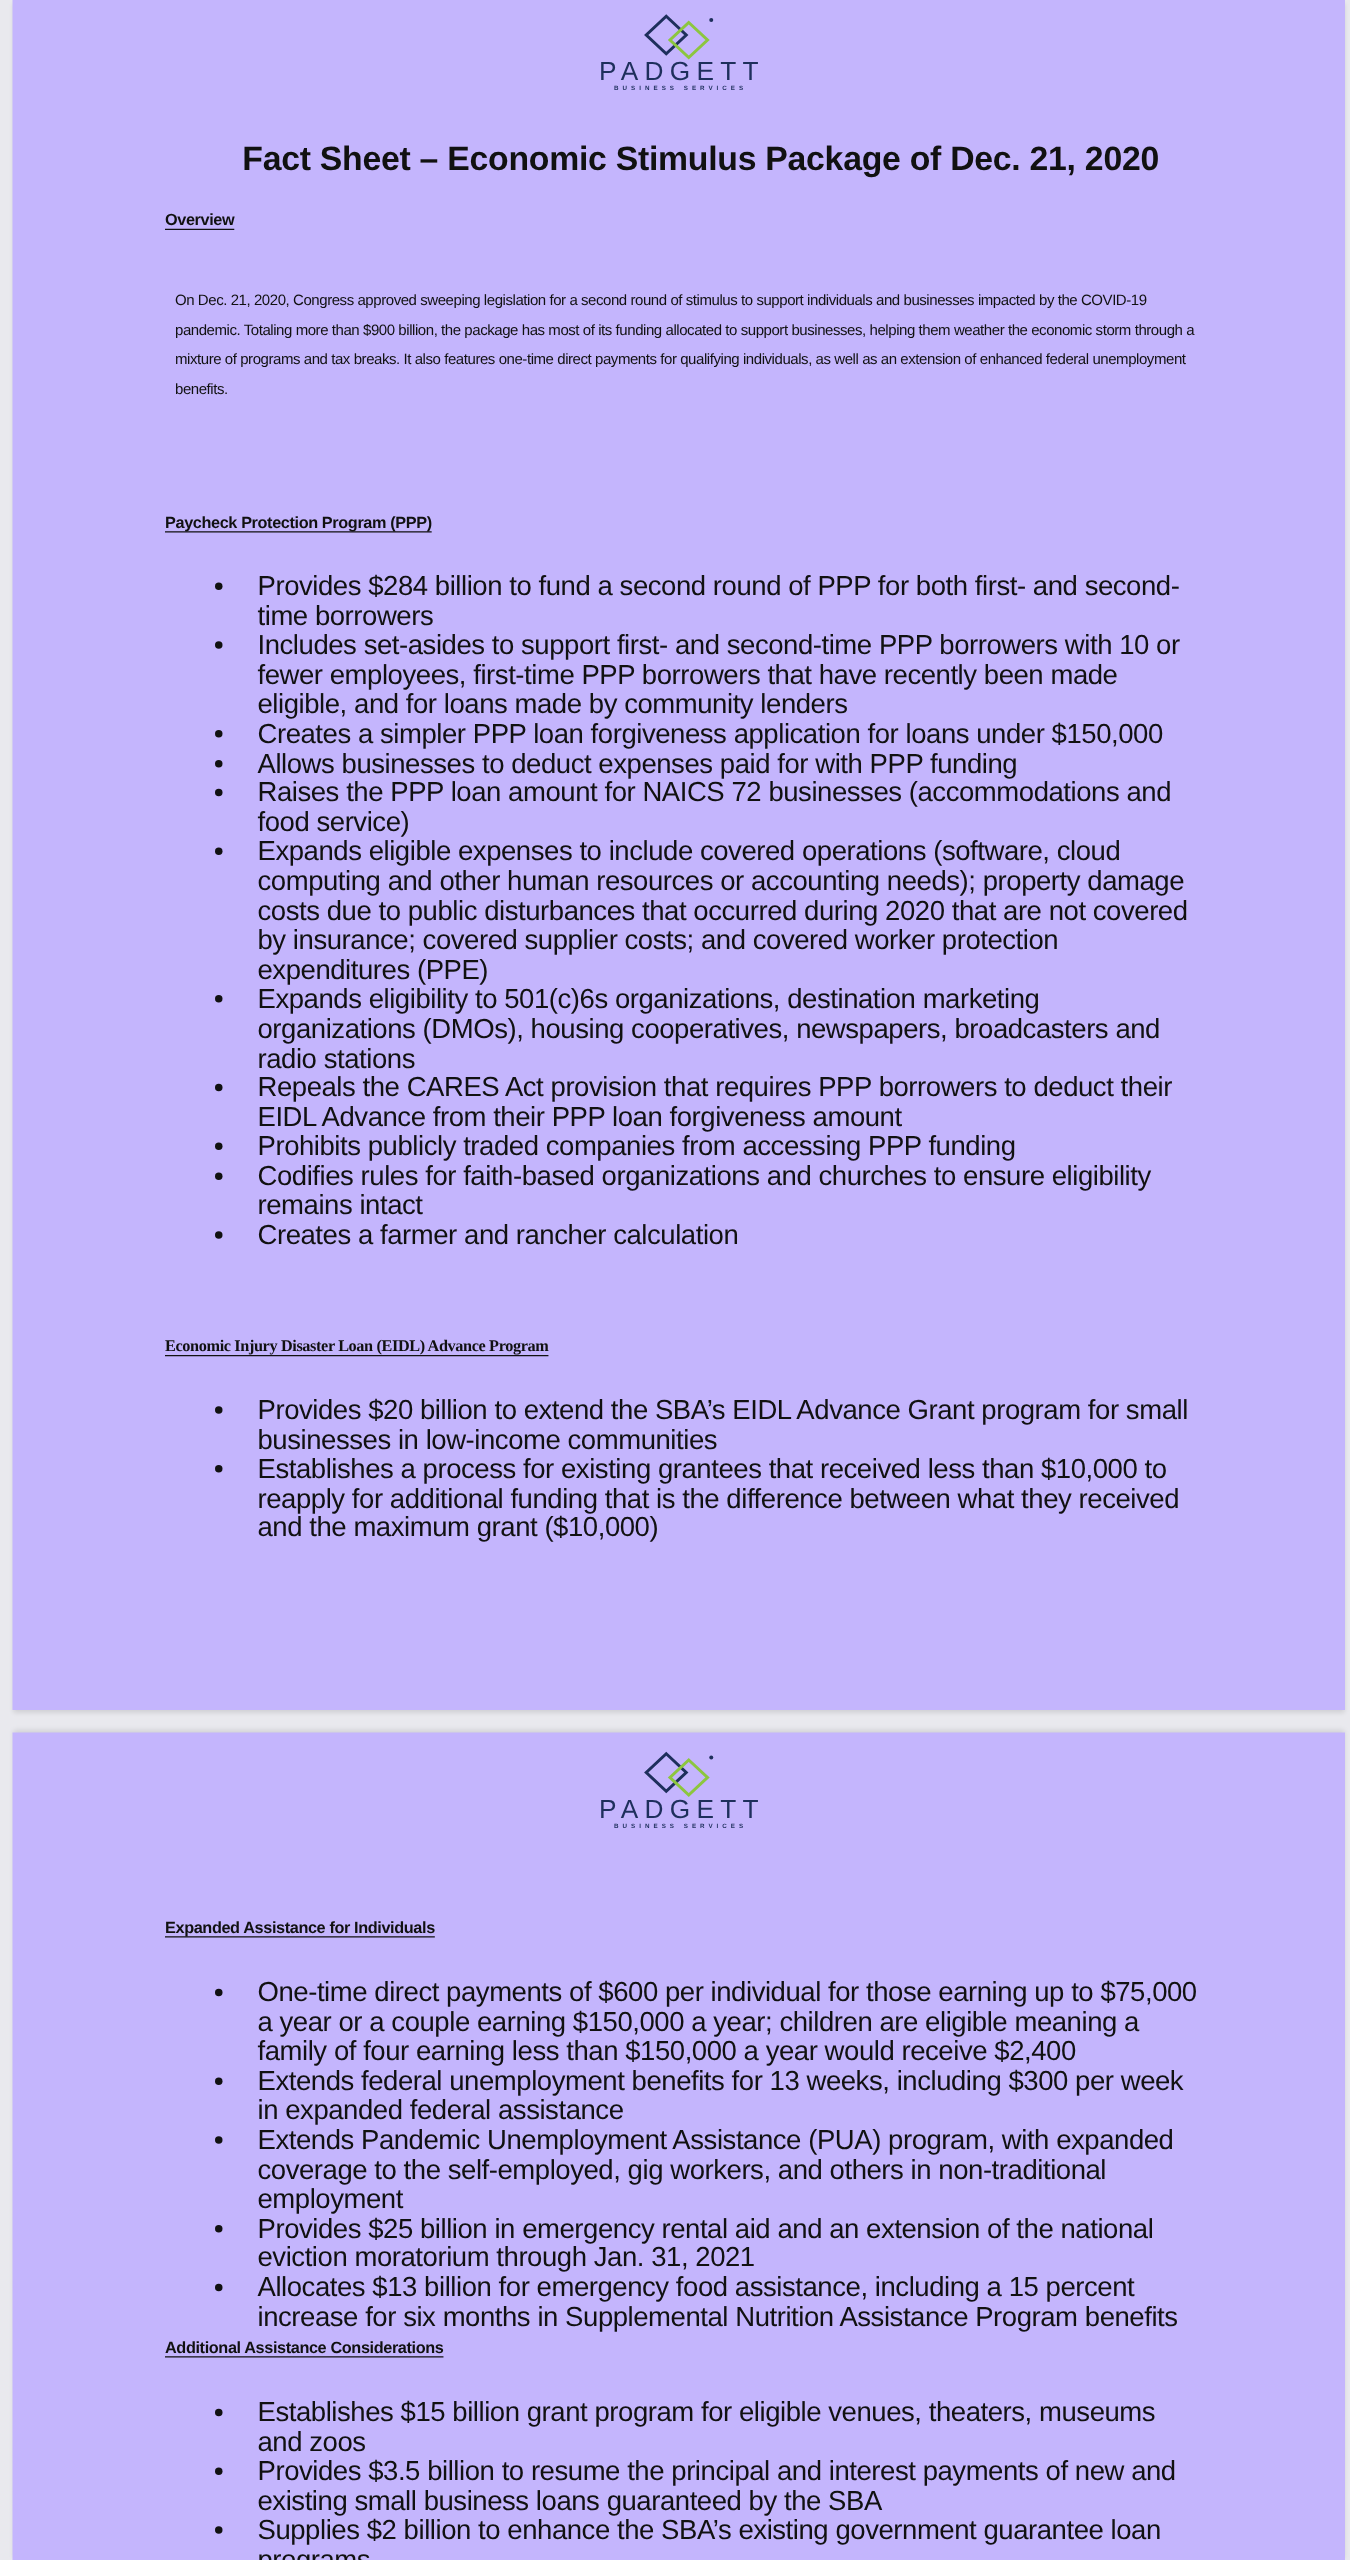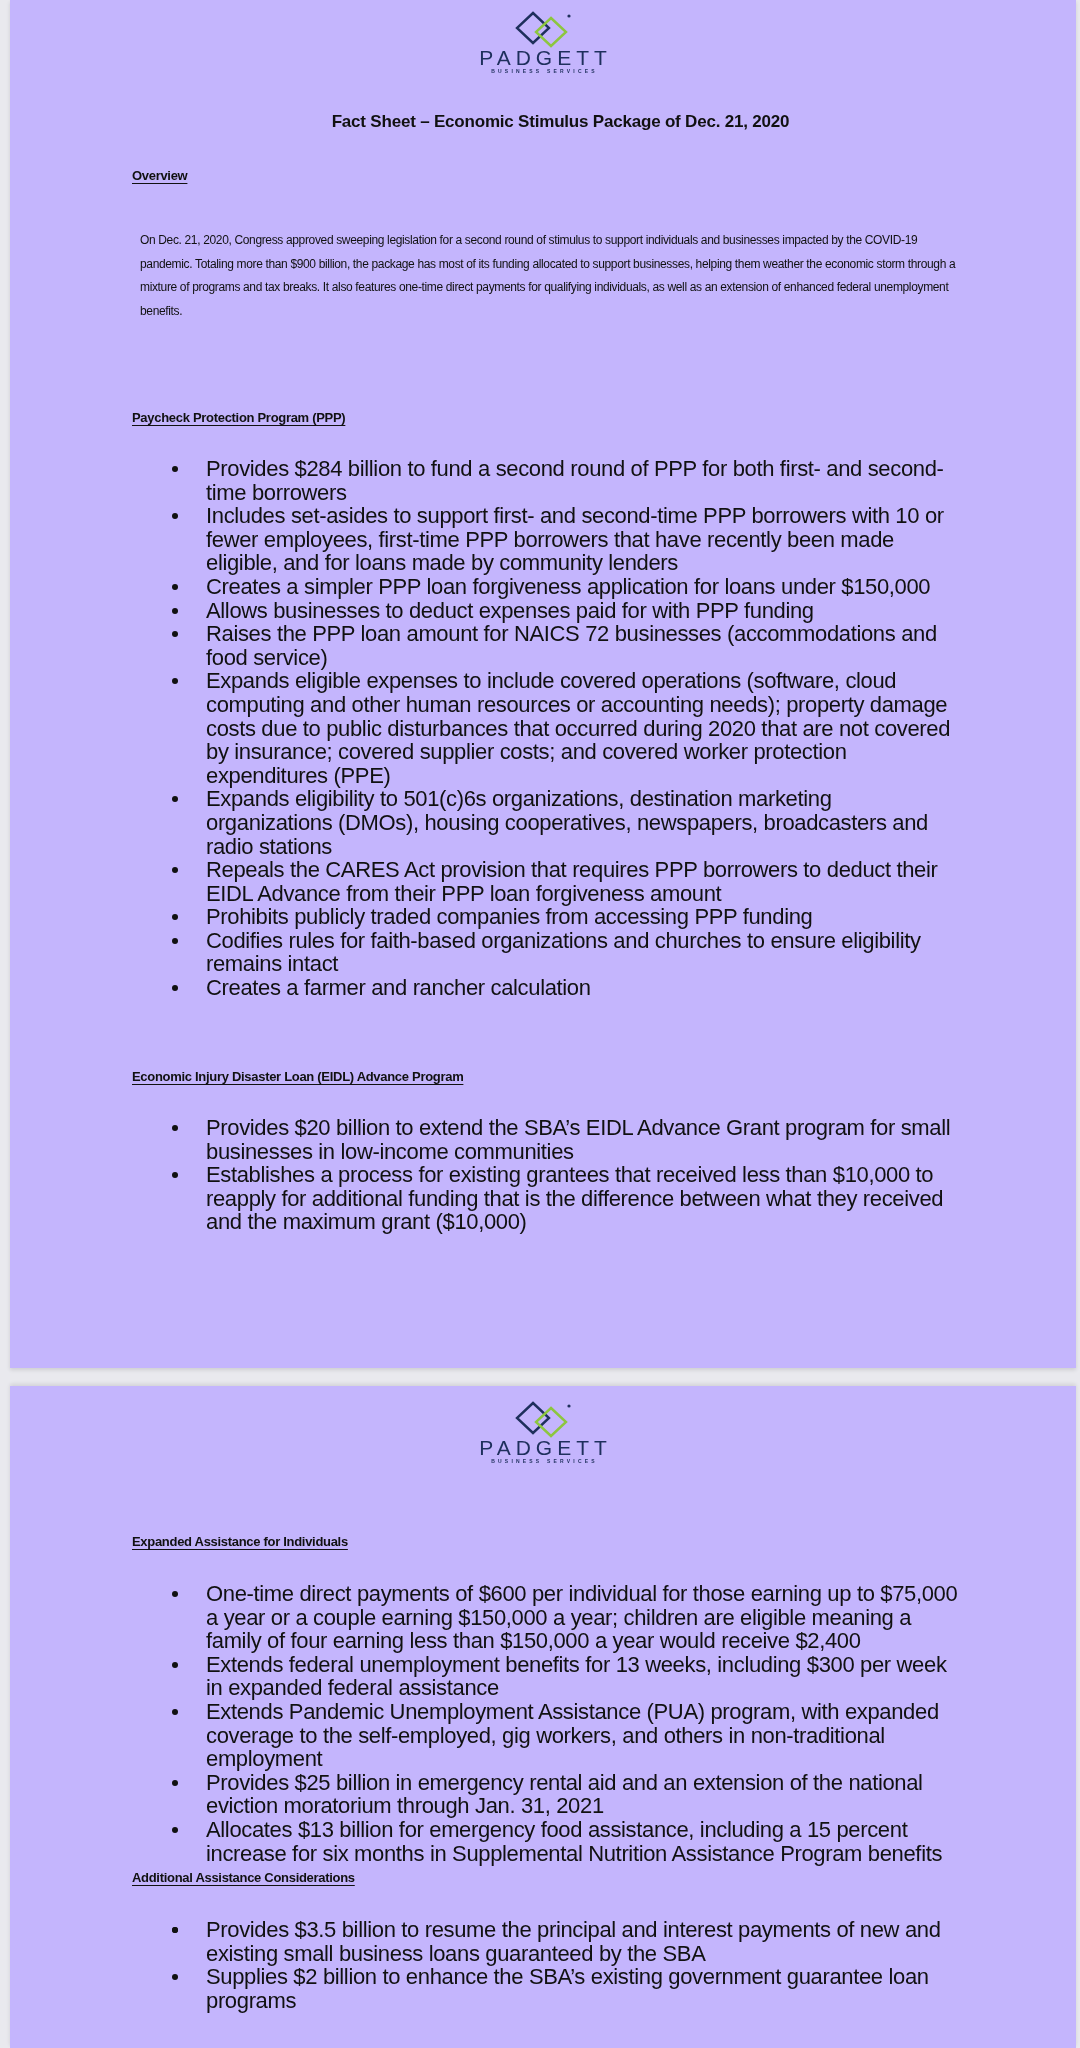--- a/index.html
+++ b/index.html
@@ -46,21 +46,21 @@
       line-height: 6px;
       font-weight: bold;
       padding-left: 3px;
     }
 
     .title {
       position: absolute;
       left: 0; right: 0;
       top: 112px;
       text-align: center;
-      font-size: 17px;
+      font-size: 27px;
       font-weight: bold;
       letter-spacing: -0.2px;
       padding-left: 35px;
     }
 
     .section-heading {
       position: absolute;
       left: 122px;
       font-size: 13px;
       font-weight: bold;
@@ -131,21 +131,21 @@
     <li><span class="bullet"></span><span>Allows businesses to deduct expenses paid for with PPP funding</span></li>
     <li><span class="bullet"></span><span>Raises the PPP loan amount for NAICS 72 businesses (accommodations and food service)</span></li>
     <li><span class="bullet"></span><span>Expands eligible expenses to include covered operations (software, cloud computing and other human resources or accounting needs); property damage costs due to public disturbances that occurred during 2020 that are not covered by insurance; covered supplier costs; and covered worker protection expenditures (PPE)</span></li>
     <li><span class="bullet"></span><span>Expands eligibility to 501(c)6s organizations, destination marketing organizations (DMOs), housing cooperatives, newspapers, broadcasters and radio stations</span></li>
     <li><span class="bullet"></span><span>Repeals the CARES Act provision that requires PPP borrowers to deduct their EIDL Advance from their PPP loan forgiveness amount</span></li>
     <li><span class="bullet"></span><span>Prohibits publicly traded companies from accessing PPP funding</span></li>
     <li><span class="bullet"></span><span>Codifies rules for faith-based organizations and churches to ensure eligibility remains intact</span></li>
     <li><span class="bullet"></span><span>Creates a farmer and rancher calculation</span></li>
   </ul>
 
-  <div class="section-heading" style="top:1069px;">Economic Injury Disaster Loan (EIDL) Advance Program</div>
+  <div class="section-heading" style="top:1069px;font-family:Liberation Serif, serif;">Economic Injury Disaster Loan (EIDL) Advance Program</div>
   <ul class="bullets" style="top:1116px;">
     <li><span class="bullet"></span><span>Provides $20 billion to extend the SBA’s EIDL Advance Grant program for small businesses in low-income communities</span></li>
     <li><span class="bullet"></span><span>Establishes a process for existing grantees that received less than $10,000 to reapply for additional funding that is the difference between what they received and the maximum grant ($10,000)</span></li>
   </ul>
 </div>
 
 <div class="page" id="page2">
 
   <div class="logo" style="top:12px;">
     <svg width="160" height="40" viewBox="0 0 160 40">
@@ -161,17 +161,17 @@
   <ul class="bullets" style="top:196px;">
     <li><span class="bullet"></span><span>One-time direct payments of $600 per individual for those earning up to $75,000 a year or a couple earning $150,000 a year; children are eligible meaning a family of four earning less than $150,000 a year would receive $2,400</span></li>
     <li><span class="bullet"></span><span>Extends federal unemployment benefits for 13 weeks, including $300 per week in expanded federal assistance</span></li>
     <li><span class="bullet"></span><span>Extends Pandemic Unemployment Assistance (PUA) program, with expanded coverage to the self-employed, gig workers, and others in non-traditional employment</span></li>
     <li><span class="bullet"></span><span>Provides $25 billion in emergency rental aid and an extension of the national eviction moratorium through Jan. 31, 2021</span></li>
     <li><span class="bullet"></span><span>Allocates $13 billion for emergency food assistance, including a 15 percent increase for six months in Supplemental Nutrition Assistance Program benefits</span></li>
   </ul>
 
   <div class="section-heading" style="top:484px;">Additional Assistance Considerations</div>
   <ul class="bullets" style="top:532px;">
-    <li><span class="bullet"></span></li>
+    <li><span class="bullet"></span><span>Establishes $15 billion grant program for eligible venues, theaters, museums and zoos</span></li>
     <li><span class="bullet"></span><span>Provides $3.5 billion to resume the principal and interest payments of new and existing small business loans guaranteed by the SBA</span></li>
     <li><span class="bullet"></span><span>Supplies $2 billion to enhance the SBA’s existing government guarantee loan programs</span></li>
   </ul>
 </div>
 
 </body></html>

